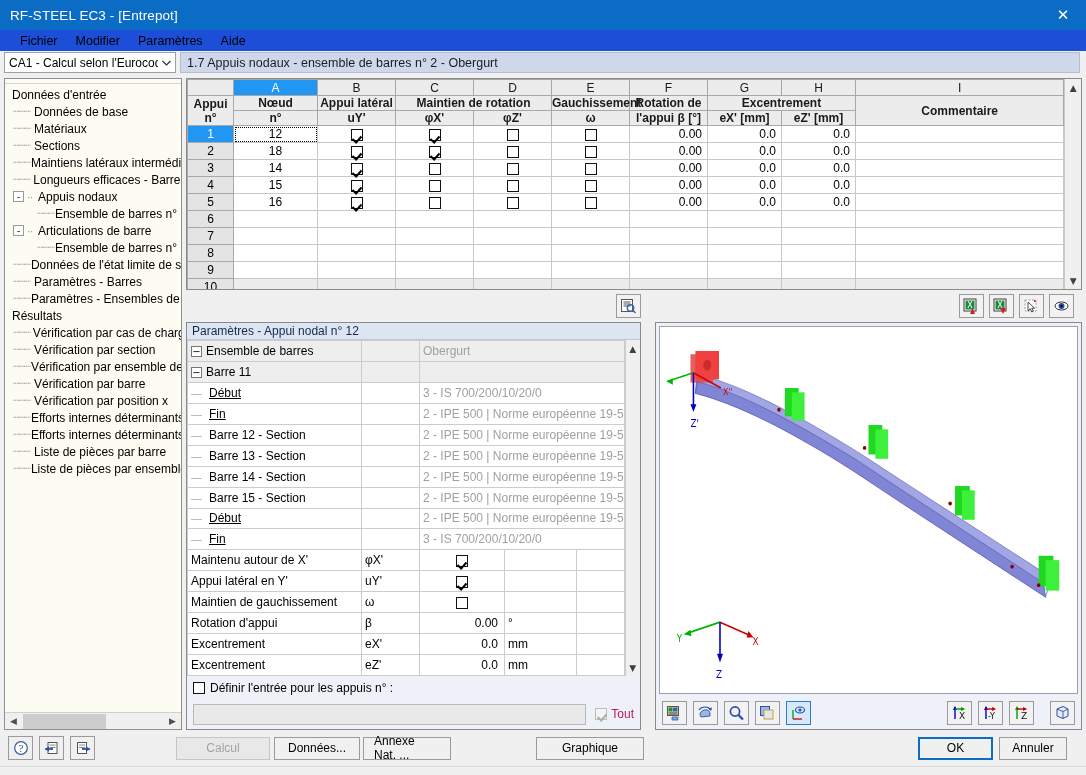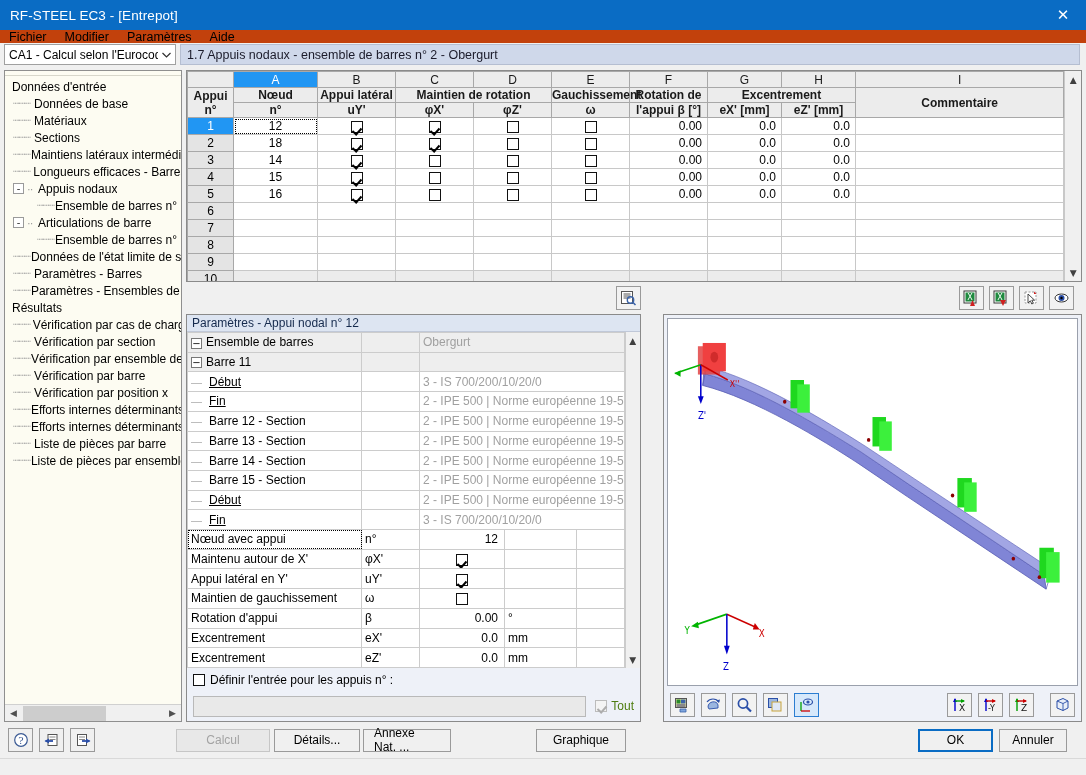--- a/index.html
+++ b/index.html
@@ -20,22 +20,22 @@
     padding-left:10px; font-size:13.5px;
   }
   .titlebar .tb-title { letter-spacing:.1px; }
   .tb-close {
     width:46px; height:30px; display:flex; align-items:center; justify-content:center;
     color:#fff; font-size:15px; font-family:"DejaVu Sans", sans-serif;
   }
 
   
   .menubar {
-    height:14px; background:#c2410c; display:flex; align-items:center;
-    padding-left:0; font-size:12.5px; border-bottom:1px solid #f0f0f0;
+    height:22px; background:#1d4ed8; display:flex; align-items:center;
+    padding-left:11px; font-size:12.5px; border-bottom:1px solid #f0f0f0;
   }
   .menubar .mi { padding:3px 9px; }
 
   
   .toprow { display:flex; height:26px; align-items:flex-start; padding:0 4px; gap:4px; }
   .combo {
     width:172px; height:21px; background:#fff; border:1px solid #a0a0a0;
     display:flex; align-items:center; font-size:12px; padding-left:4px; position:relative;
   }
   .combo .cb-text { flex:1; white-space:nowrap; overflow:hidden; }
@@ -125,21 +125,21 @@
   
   .tbl-toolbar { height:32px; display:flex; align-items:center; position:relative; }
   .tb-btn {
     width:25px; height:24px; border:1px solid #9a9a9a; background:#f2f2f2;
     display:flex; align-items:center; justify-content:center; margin-right:5px;
   }
   .tbl-toolbar .left-grp { position:absolute; left:430px; }
   .tbl-toolbar .right-grp { position:absolute; right:3px; display:flex; }
 
   
-  .lower { flex:1; display:flex; gap:22px; }
+  .lower { flex:1; display:flex; gap:14px; }
   .paramPane {
     width:455px; border:1px solid #8a8a8a; background:#eef1f8;
     display:flex; flex-direction:column;
   }
   .paramTitle {
     height:17px; background:#dde5f2; color:#152a4d; font-size:12px;
     padding-left:5px; display:flex; align-items:center; border-bottom:1px solid #c0c8d8;
   }
   .paramGridWrap { flex:1; display:flex; overflow:hidden; background:#fff; }
   table.ptable { border-collapse:collapse; table-layout:fixed; width:100%; font-size:12px; }
@@ -164,21 +164,21 @@
     margin-right:4px; vertical-align:middle; font-family:"DejaVu Sans", sans-serif;
   }
   .ptick { display:inline-block; width:18px; color:#aaa; font-size:11px; }
   .pscroll { width:16px; background:#f0f0f0; border-left:1px solid #ccc;
              display:flex; flex-direction:column; justify-content:space-between; }
 
   .defineRow { height:23px; display:flex; align-items:center; padding-left:6px; font-size:12px; background:#eef1f8;}
   .defineRow .ck { margin-right:5px; }
   .inputRow { height:30px; display:flex; align-items:center; padding:0 6px; gap:9px; background:#eef1f8;}
   .tinput { flex:1; height:21px; background:#e9e9e9; border:1px solid #b9b9b9; }
-  .toutLbl { color:#4d7c0f; display:flex; align-items:center; gap:4px; font-size:12px; }
+  .toutLbl { color:#be185d; display:flex; align-items:center; gap:4px; font-size:12px; }
   .ck-dis {
     display:inline-block; width:12px; height:12px; border:1px solid #bcbcbc;
     background:#f4f4f4; position:relative;
   }
   .ck-dis::after {
     content:""; position:absolute; left:3px; top:3px; width:4px; height:7px;
     border:solid #adadad; border-width:0 2px 2px 0; transform:rotate(42deg);
   }
 
   
@@ -202,21 +202,21 @@
     padding:0 10px;
   }
   .btn.sq { width:25px; height:24px; padding:0; margin-right:6px; }
   .btn.disabled { color:#a3a3a3; background:#e8e8e8; border-color:#c6c6c6; }
   .btn.default { border:2px solid #0a6cc4; background:#f0f0f0; }
   .statusbar { height:22px; background:#f0f0f0; border-top:1px solid #d9d9d9; }
 
   .b-calcul { position:absolute; left:176px; width:94px; }
   .b-details { position:absolute; left:274px; width:86px; }
   .b-annexe { position:absolute; left:363px; width:88px; }
-  .b-graph  { position:absolute; left:536px; width:90px; }
+  .b-graph  { position:absolute; left:536px; width:108px; }
   .b-ok     { position:absolute; left:918px; width:75px; }
   .b-cancel { position:absolute; left:999px; width:68px; }
 </style>
 </head>
 <body>
 
 <div class="app">
 
   <div class="titlebar">
     <div class="tb-title">RF-STEEL EC3 - [Entrepot]</div>
@@ -632,27 +632,20 @@
                   </tr>
                   <tr>
                     <td class="p-name ind2"><span class="ptick">—</span><span>Début</span></td>
                     <td class="p-sym"></td>
                     <td class="p-val" colspan="3">2 - IPE 500 | Norme européenne 19-57</td>
                   </tr>
                   <tr>
                     <td class="p-name ind2"><span class="ptick">—</span><span>Fin</span></td>
                     <td class="p-sym"></td>
                     <td class="p-val" colspan="3">3 - IS 700/200/10/20/0</td>
-                  </tr>
-                  <tr class="active-row">
-                    <td class="p-name ind1"><span>Nœud avec appui</span></td>
-                    <td class="p-sym">n°</td>
-                    <td class="p-val black">12</td>
-                    <td class="p-unit"></td>
-                    <td class="p-blank"></td>
                   </tr>
                   <tr>
                     <td class="p-name ind1"><span>Maintenu autour de X'</span></td>
                     <td class="p-sym">φX'</td>
                     <td class="p-val center"><span class="ckbox on"></span></td>
                     <td class="p-unit"></td>
                     <td class="p-blank"></td>
                   </tr>
                   <tr>
                     <td class="p-name ind1"><span>Appui latéral en Y'</span></td>
@@ -868,21 +861,21 @@
     <div class="btn sq">
       <svg width="16" height="16" viewBox="0 0 16 16">
         <rect x="2.5" y="2.5" width="9" height="11" fill="#fff" stroke="#555"></rect>
         <line x1="4" y1="5" x2="10" y2="5" stroke="#888"></line>
         <line x1="4" y1="7.5" x2="10" y2="7.5" stroke="#888"></line>
         <path d="M7 9 L14.5 9" stroke="#2b4fa8" stroke-width="1.8"></path>
         <polygon points="15.5,9 11,6.5 11,11.5" fill="#2b4fa8"></polygon>
       </svg>
     </div>
     <div class="btn disabled b-calcul">Calcul</div>
-    <div class="btn b-details">Détails...</div>
+    <div class="btn b-details">Données...</div>
     <div class="btn b-annexe">Annexe Nat. ...</div>
     <div class="btn b-graph">Graphique</div>
     <div class="btn default b-ok">OK</div>
     <div class="btn b-cancel">Annuler</div>
   </div>
   <div class="statusbar"></div>
 
 </div>
 
 </body></html>

